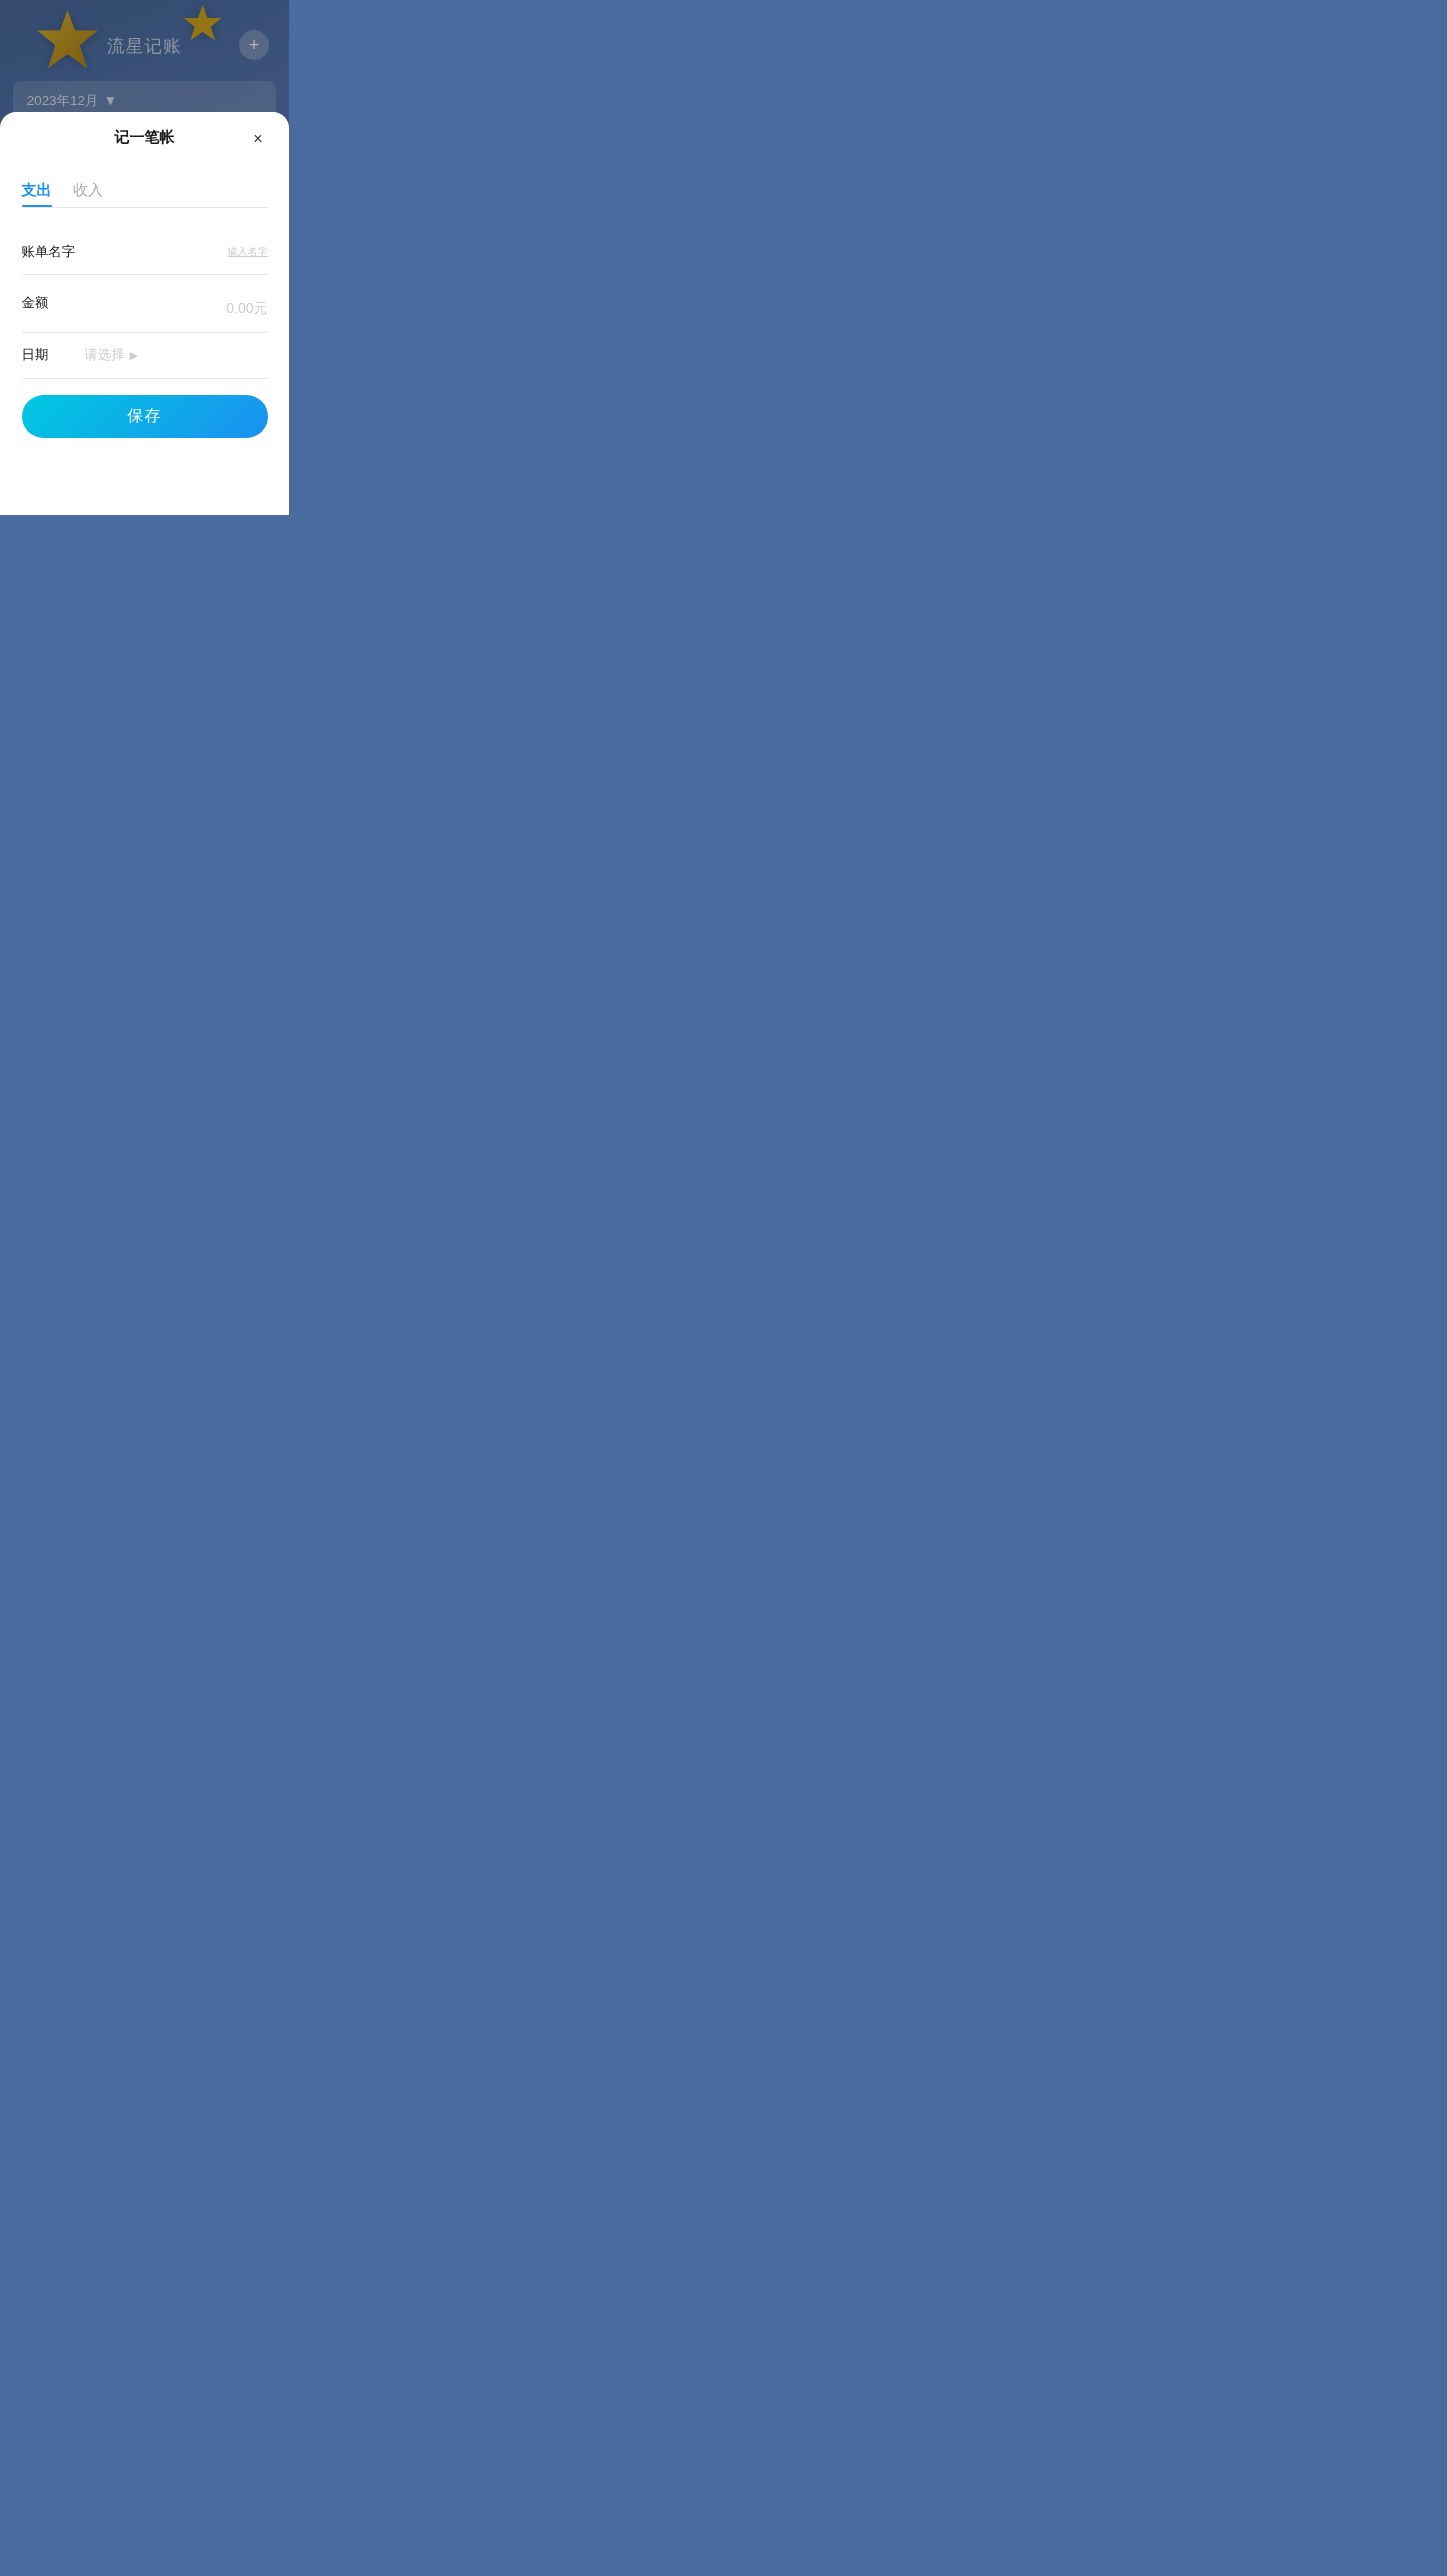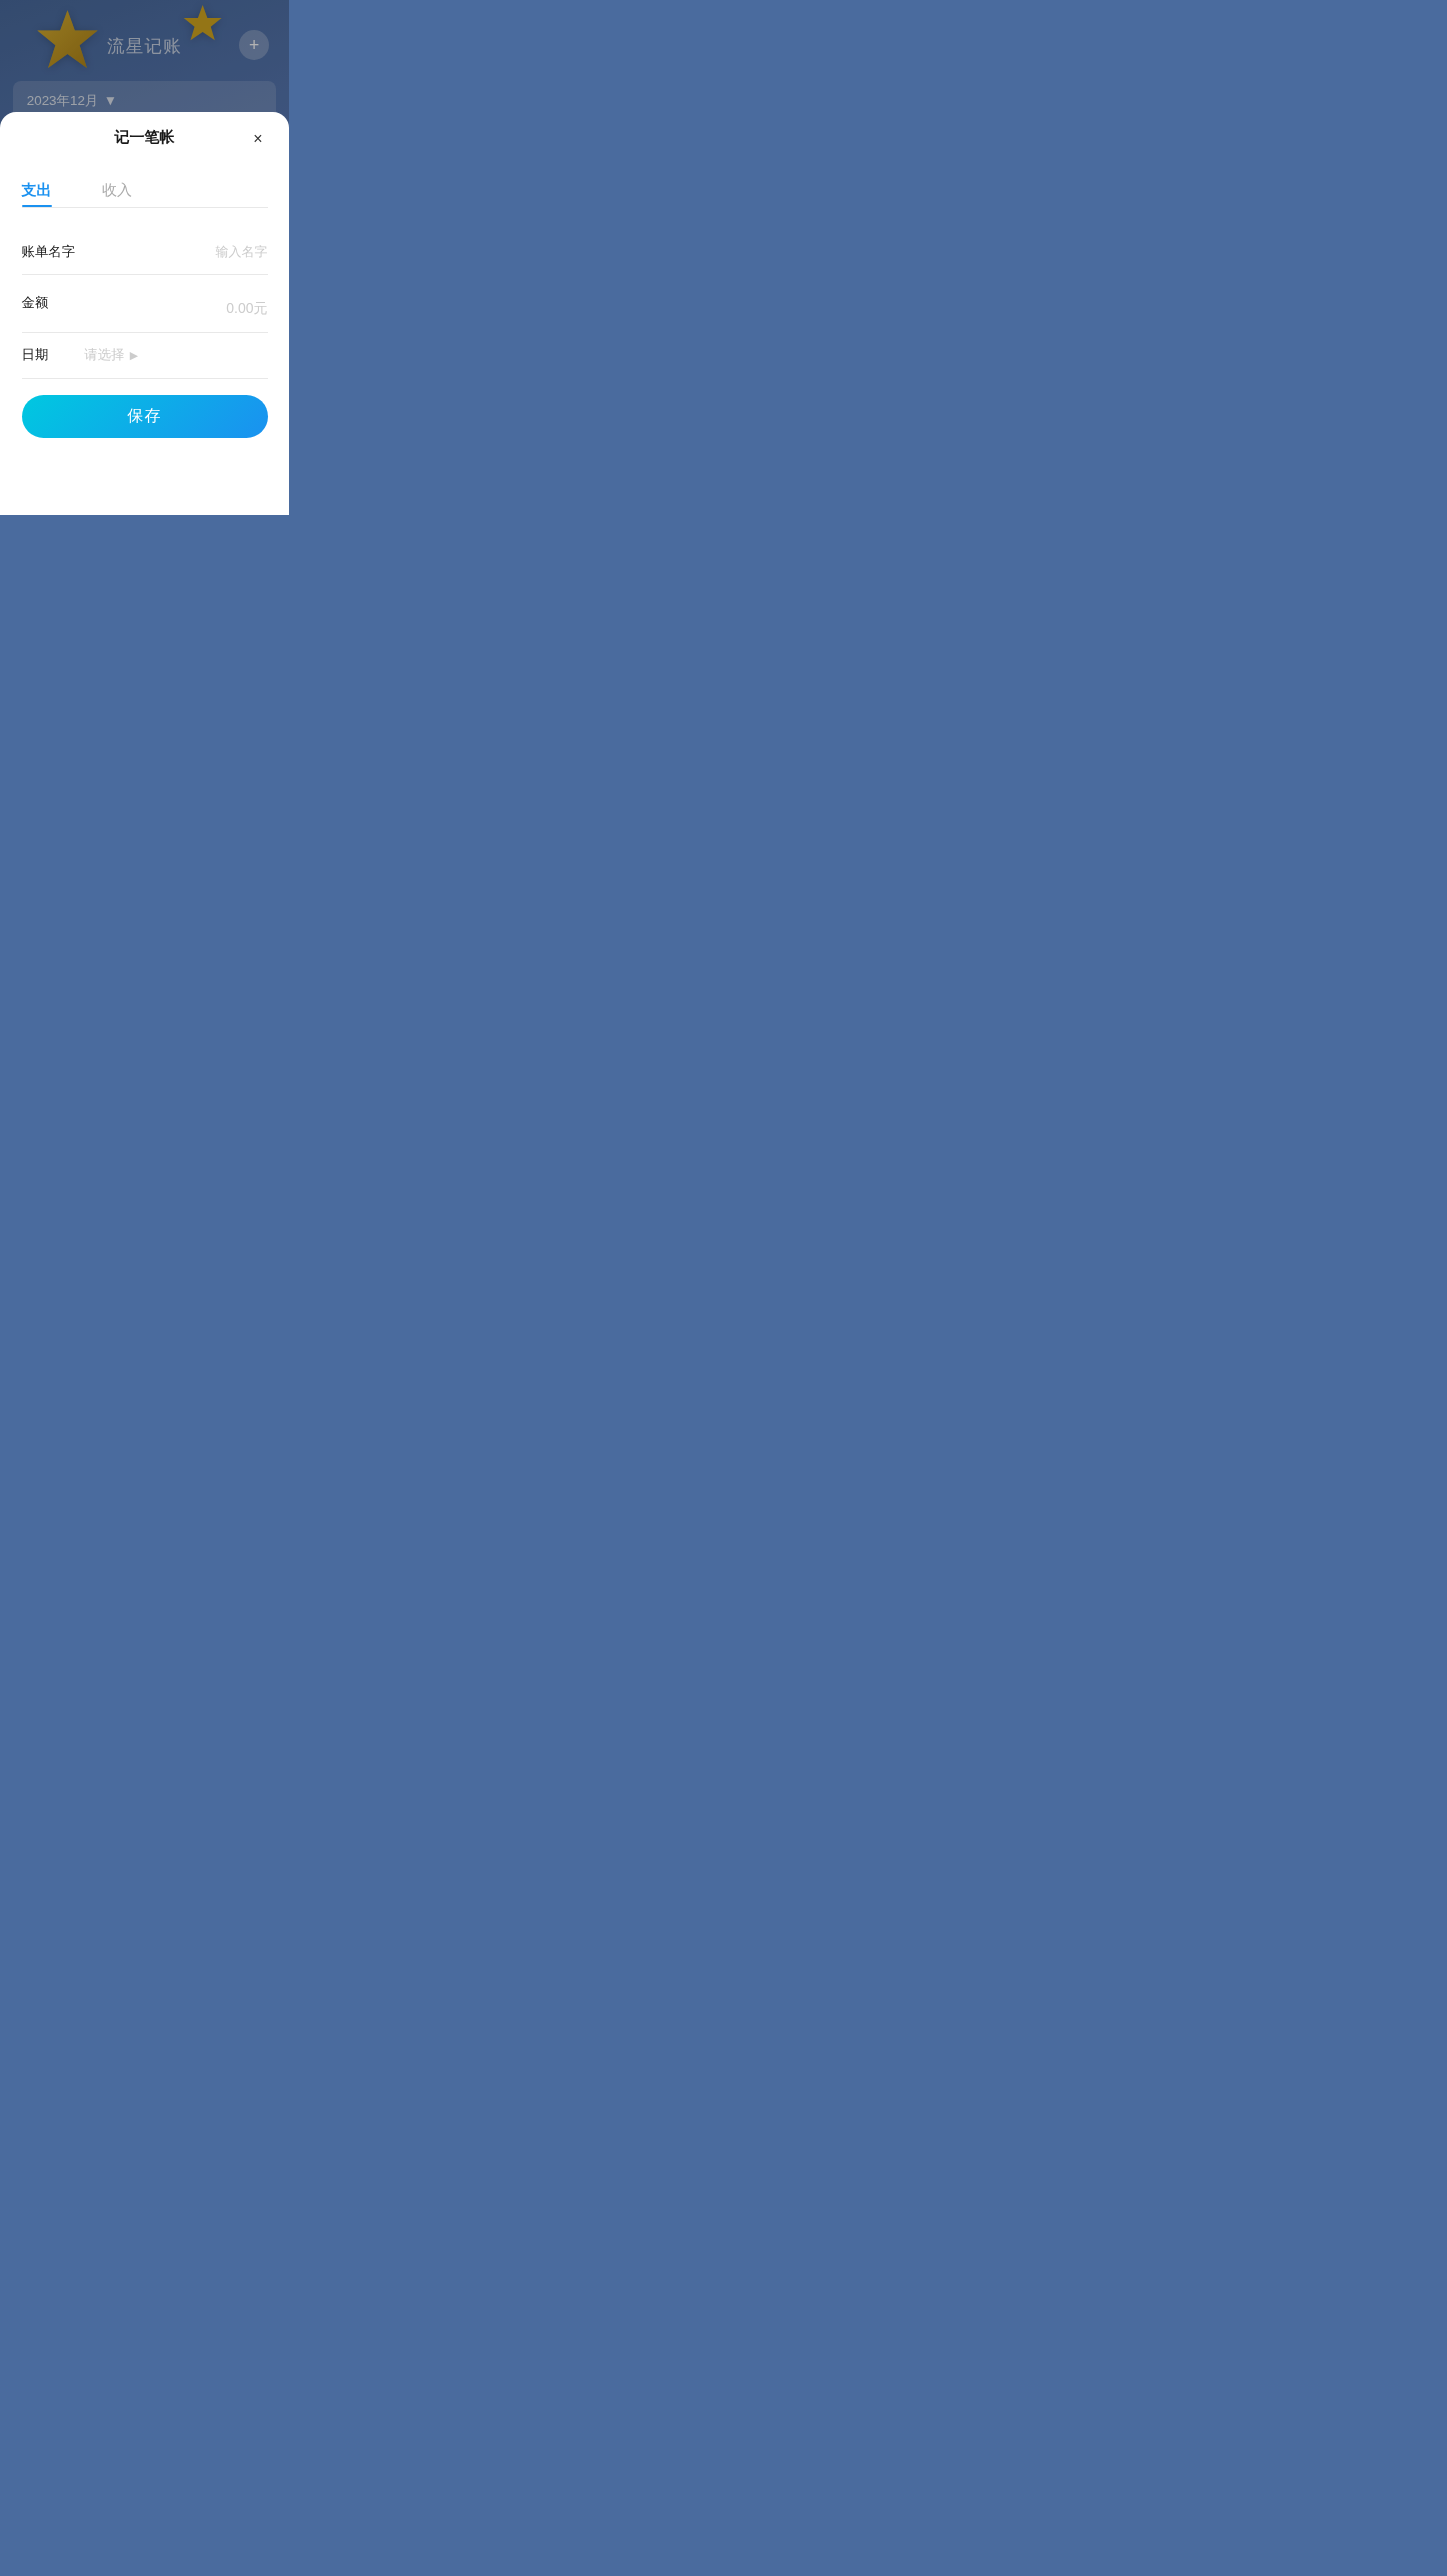--- a/index.html
+++ b/index.html
@@ -166,40 +166,40 @@
       bottom: -0.7px;
       left: 0;
       right: 0;
       height: 2px;
       background: #1a91f0;
       border-radius: 1.3px;
     }
 
     .tab-item.inactive {
       color: #aaaaaa;
-      margin-left: 29px;
     }
 
     .form-row {
       display: flex;
       align-items: center;
       justify-content: space-between;
       padding: 13.4px 0;
       border-bottom: 0.7px solid #e8e8e8;
     }
 
     .form-label {
       font-size: 13.4px;
       color: #1a1a1a;
       font-weight: 400;
     }
 
     .form-input-placeholder {
-      font-size: 13px;
-      color: #cccccc;
+      font-size: 10px;
+      color: #cccccc;
+      text-decoration: underline;
     }
 
     .form-amount-placeholder {
       font-size: 14px;
       color: #cccccc;
       margin-top: 12px;
     }
 
     .form-date-row {
       display: flex;

